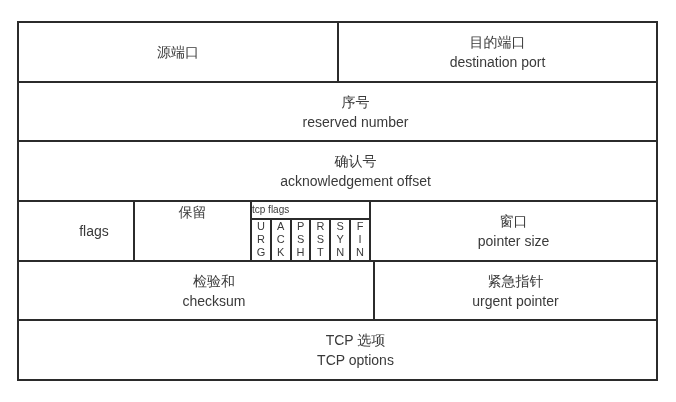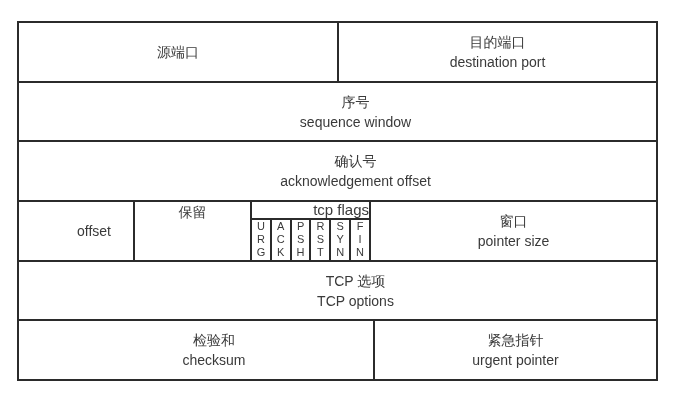--- a/index.html
+++ b/index.html
@@ -59,23 +59,23 @@
   
   .flags-cell {
     box-sizing: border-box;
     display: flex;
     flex-direction: column;
     min-width: 0;
   }
   .flags-title {
     flex: 0 0 16px;
     border-bottom: 2px solid var(--border, #2b2b2b);
-    font-size: 15px;
+    font-size: 10px;
     line-height: 16px;
-    text-align: right;
+    text-align: left;
     white-space: nowrap;
   }
   .flags-grid {
     flex: 1;
     display: flex;
     min-height: 0;
   }
   .flag {
     flex: 1;
     display: flex;
@@ -102,34 +102,34 @@
     </div>
     <div class="cell grow">
       <div class="zh">目的端口</div>
       <div class="en">destination port</div>
     </div>
   </div>
 
   <div class="row">
     <div class="cell grow">
       <div class="zh">序号</div>
-      <div class="en">sequence window</div>
+      <div class="en">reserved number</div>
     </div>
   </div>
 
   <div class="row">
     <div class="cell grow">
       <div class="zh">确认号</div>
       <div class="en">acknowledgement offset</div>
     </div>
   </div>
 
   <div class="row">
     <div class="cell w-offset b-r">
-      <div class="en">offset</div>
+      <div class="en">flags</div>
     </div>
     <div class="cell w-reserved b-r">
       <div class="zh">保留</div>
     </div>
     <div class="flags-cell w-flags b-r">
       <div class="flags-title">tcp flags</div>
       <div class="flags-grid">
         <div class="flag">U
 R
 G</div>
@@ -150,30 +150,30 @@
 N</div>
       </div>
     </div>
     <div class="cell grow">
       <div class="zh">窗口</div>
       <div class="en">pointer size</div>
     </div>
   </div>
 
   <div class="row">
-    <div class="cell grow">
-      <div class="zh">TCP 选项</div>
-      <div class="en">TCP options</div>
-    </div>
-  </div>
-
-  <div class="row">
     <div class="cell w-half b-r">
       <div class="zh">检验和</div>
       <div class="en">checksum</div>
     </div>
     <div class="cell grow">
       <div class="zh">紧急指针</div>
       <div class="en">urgent pointer</div>
     </div>
   </div>
 
+  <div class="row">
+    <div class="cell grow">
+      <div class="zh">TCP 选项</div>
+      <div class="en">TCP options</div>
+    </div>
+  </div>
+
 </div>
 
 </body></html>

